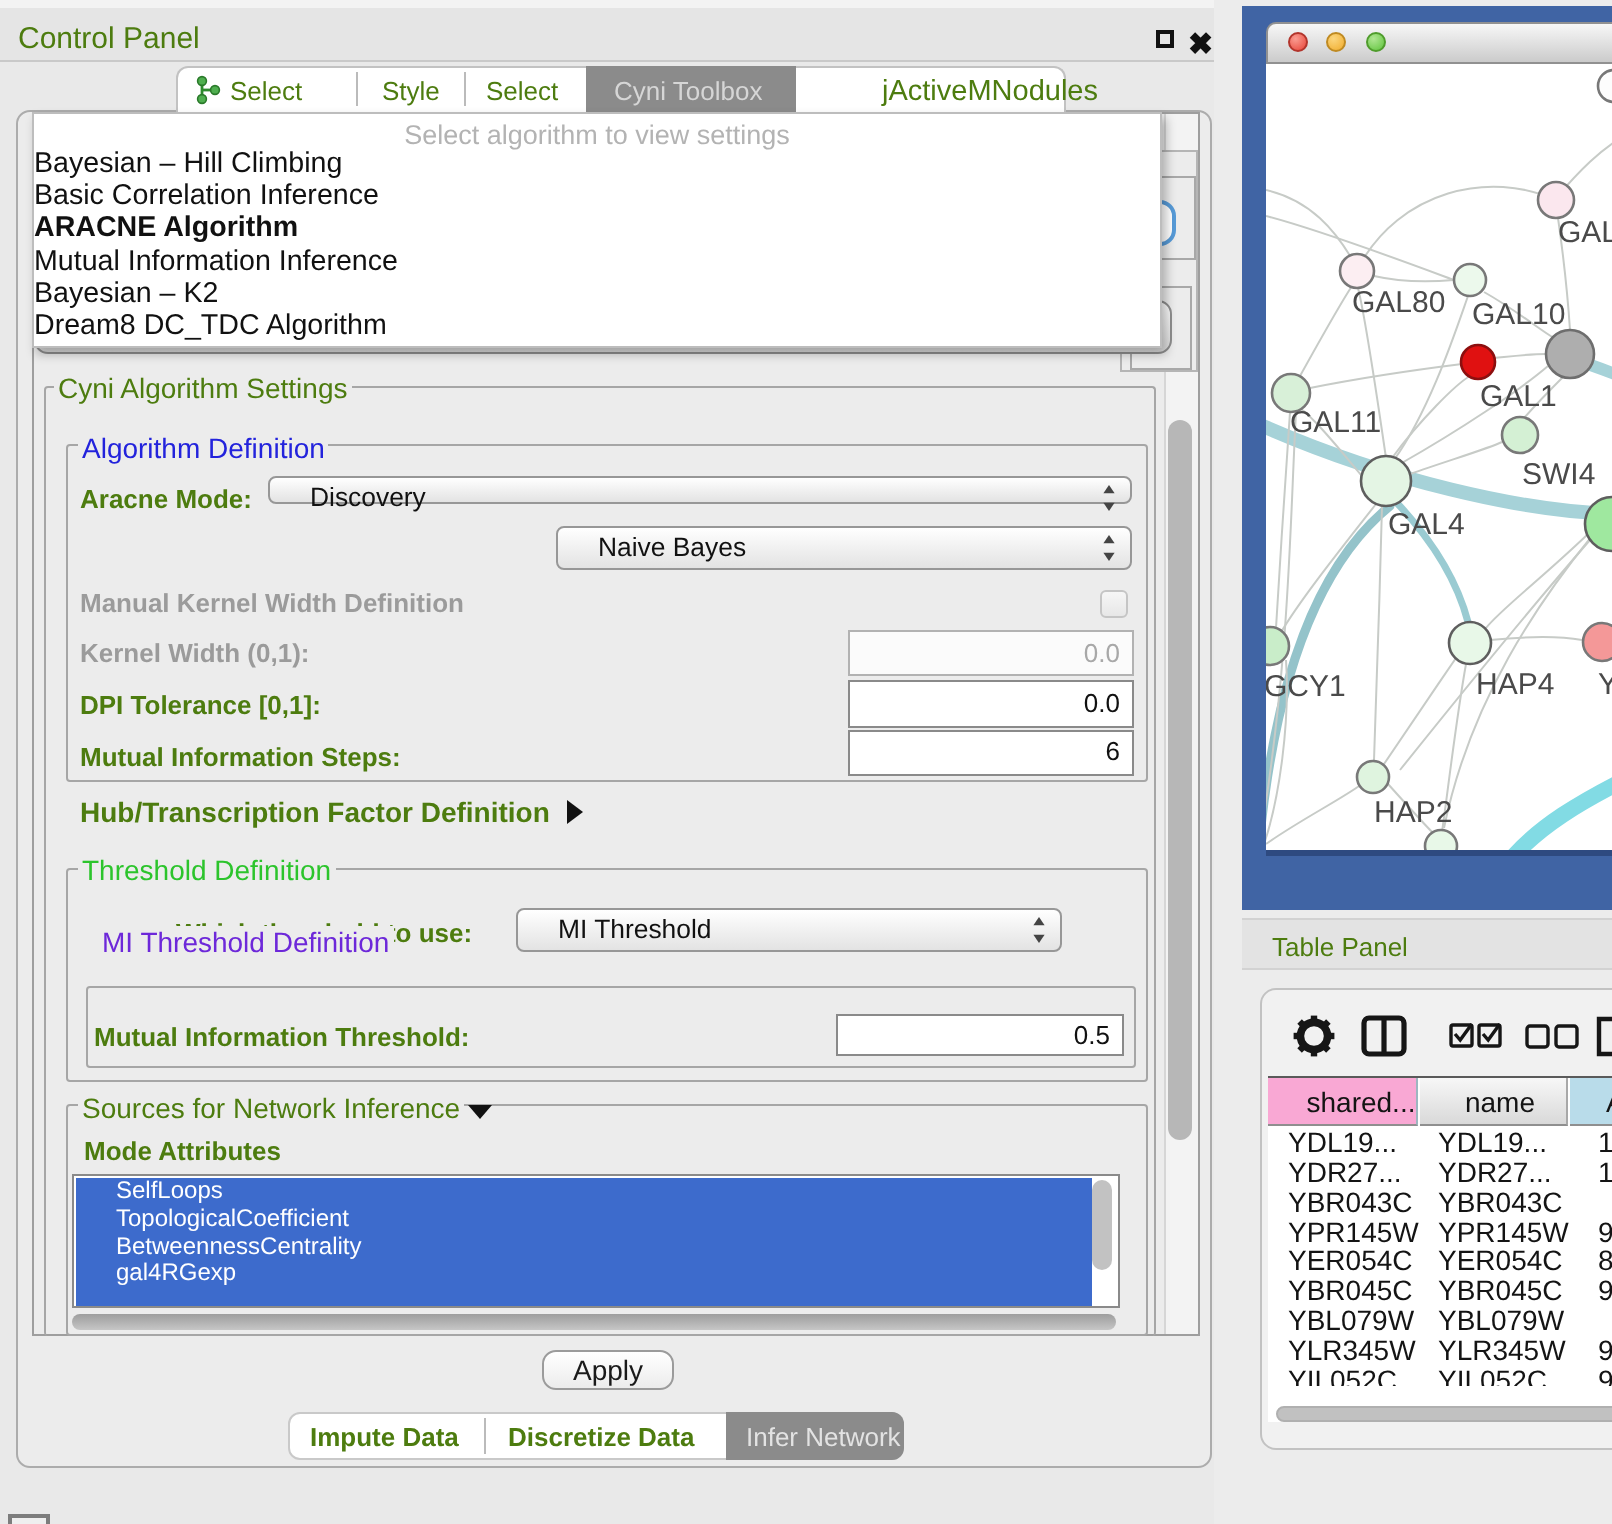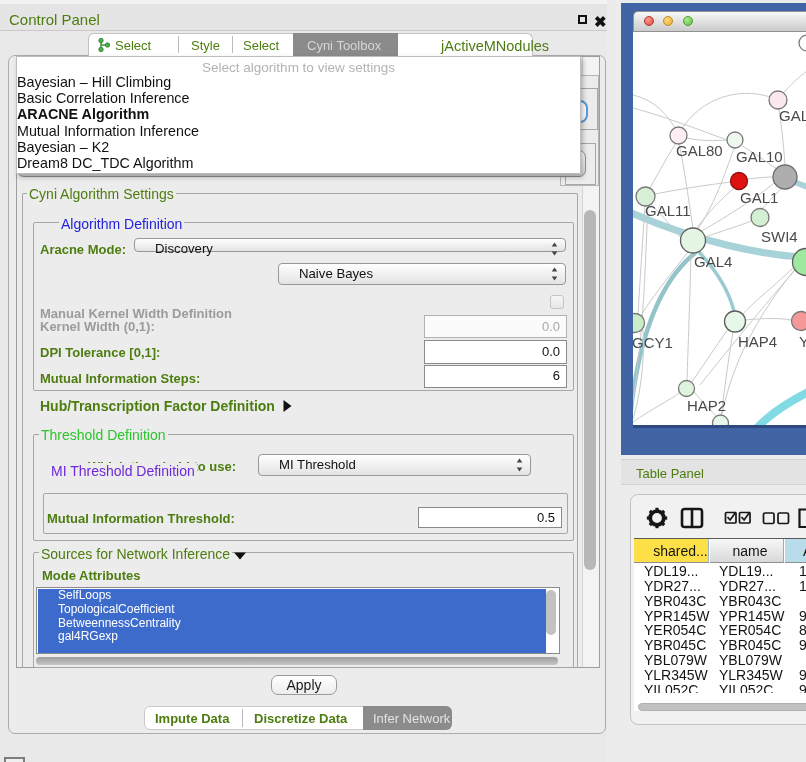--- a/index.html
+++ b/index.html
@@ -56,33 +56,33 @@
   <div class="abs" style="left:560px;top:75px;width:39px;height:111px;border:1px solid #b5b5b5;background:#ececec;"></div>
   <div class="abs" style="left:565px;top:88px;width:33px;height:42px;border:1px solid #a8a8a8;background:#ececec;"></div>
   <div class="abs" style="left:565px;top:143px;width:31px;height:42px;border:1px solid #a8a8a8;background:#ececec;"></div>
   <div class="abs" style="left:17px;top:150px;width:569px;height:27px;border:1px solid #8f8f8f;border-radius:7px;background:linear-gradient(#fdfdfd,#dcdcdc);"></div>
   <div class="abs" style="left:545px;top:100px;width:43px;height:23px;border:2.5px solid #579bd8;border-radius:8px;background:#fff;"></div>
 
   <div class="grp" style="left:22px;top:193px;width:556px;height:475px;border-bottom:none;"></div>
   <div class="grplbl lbl" style="left:27px;top:186px;">Cyni Algorithm Settings</div>
 
   <div class="grp" style="left:33px;top:222px;width:541px;height:169px;"></div>
-  <div class="grplbl" style="left:39px;top:216px;color:#2323dc;margin-left:20px;">Algorithm Definition</div>
+  <div class="grplbl" style="left:39px;top:216px;color:#2323dc;">Algorithm Definition</div>
   <div class="abs lbl bold" style="left:40px;top:242px;">Aracne Mode:</div>
   <div class="combo" style="left:134px;top:238px;width:432px;height:14px;">Discovery
     <svg class="arr" viewBox="0 0 7 14">
         <path d="M3.5 0.5 L6.3 4.6 H0.7 Z" fill="#444"></path>
         <path d="M3.5 13.5 L6.3 9.4 H0.7 Z" fill="#444"></path>
       </svg></div>
   <div class="combo" style="left:278px;top:263px;width:288px;height:22px;">Naive Bayes
     <svg class="arr" viewBox="0 0 7 14">
         <path d="M3.5 0.5 L6.3 4.6 H0.7 Z" fill="#444"></path>
         <path d="M3.5 13.5 L6.3 9.4 H0.7 Z" fill="#444"></path>
       </svg></div>
-  <div class="abs lbl bold gray" style="left:40px;top:306px;">Manual Kernel Width Definition</div>
+  <div class="abs lbl bold gray" style="left:40px;top:294px;">Manual Kernel Width Definition</div>
   <div class="abs" style="left:550px;top:295px;width:14px;height:14px;border:1px solid #c5c5c5;border-radius:3px;background:linear-gradient(#f6f6f6,#e7e7e7);"></div>
   <div class="abs lbl bold gray" style="left:40px;top:319px;">Kernel Width (0,1):</div>
   <div class="field" style="left:424px;top:315px;width:143px;height:23px;line-height:21px;background:#fbfbfb;border-color:#b2b2b2;color:#a8a8a8;">0.0</div>
   <div class="abs lbl bold" style="left:40px;top:345px;">DPI Tolerance [0,1]:</div>
   <div class="field" style="left:424px;top:340px;width:143px;height:23.5px;line-height:21.5px;">0.0</div>
   <div class="abs lbl bold" style="left:40px;top:371px;">Mutual Information Steps:</div>
   <div class="field" style="left:424px;top:365px;width:143px;height:22.5px;line-height:20.5px;">6</div>
 
   <div class="abs lbl bold" style="left:40px;top:398px;font-size:14px;">Hub/Transcription Factor Definition</div>
   <svg class="abs" style="left:282px;top:399px;" width="11" height="14" viewBox="0 0 11 14">
@@ -238,21 +238,21 @@
     <path d="M93.5 13 l2.6 3 l5.8 -8" stroke-width="1.7"></path>
     <rect x="105.5" y="8.5" width="10.5" height="10.5" rx="1" stroke-width="1.7"></rect>
     <path d="M107.5 13 l2.6 3 l5.8 -8" stroke-width="1.7"></path>
     <rect x="129.5" y="9" width="10.5" height="10.5" rx="1.5" stroke-width="1.7"></rect>
     <rect x="144" y="9" width="10.5" height="10.5" rx="1.5" stroke-width="1.7"></rect>
     <path d="M165.5 5.5 h8 l5 5 v12.5 h-13 z" stroke-width="2.2"></path>
   </g>
 </svg>
 
 <div class="abs" style="left:634px;top:538px;width:172px;height:173px;background:#fff;border-top:1px solid #5a5a5a;overflow:hidden;font-size:14px;color:#141414;">
-  <div style="position:absolute;left:0;top:0;width:75px;height:24px;background:#fde047;border-right:1px solid #9db6c0;border-bottom:1px solid #8f8f8f;text-align:center;line-height:24px;padding-left:19px;">shared...</div>
+  <div style="position:absolute;left:0;top:0;width:75px;height:24px;background:#f9a8d4;border-right:1px solid #9db6c0;border-bottom:1px solid #8f8f8f;text-align:center;line-height:24px;padding-left:19px;">shared...</div>
   <div style="position:absolute;left:76px;top:0;width:74px;height:24px;background:linear-gradient(#f7f7f7,#d9d9d9);border-right:1px solid #a8a8a8;border-bottom:1px solid #8f8f8f;text-align:center;line-height:24px;padding-left:7px;">name</div>
   <div style="position:absolute;left:151px;top:0;width:21px;height:24px;background:#b9dcea;border-bottom:1px solid #8f8f8f;line-height:24px;padding-left:18px;">A</div>
   <div style="position:absolute;left:0;top:25px;width:172px;height:129px;overflow:hidden;">
     <div style="position:absolute;left:10px;top:0;line-height:14.85px;">YDL19...<br>YDR27...<br>YBR043C<br>YPR145W<br>YER054C<br>YBR045C<br>YBL079W<br>YLR345W<br>YIL052C</div>
     <div style="position:absolute;left:85px;top:0;line-height:14.85px;">YDL19...<br>YDR27...<br>YBR043C<br>YPR145W<br>YER054C<br>YBR045C<br>YBL079W<br>YLR345W<br>YIL052C</div>
     <div style="position:absolute;left:165px;top:0;line-height:14.85px;">13.<br>12.<br>&nbsp;<br>9.1<br>8.5<br>9.1<br>&nbsp;<br>9.0<br>9.</div>
   </div>
   <div style="position:absolute;left:4px;top:164px;width:176px;height:8px;background:#c1c1c1;border:1px solid #b0b0b0;border-radius:4.5px;"></div>
 </div>
 

